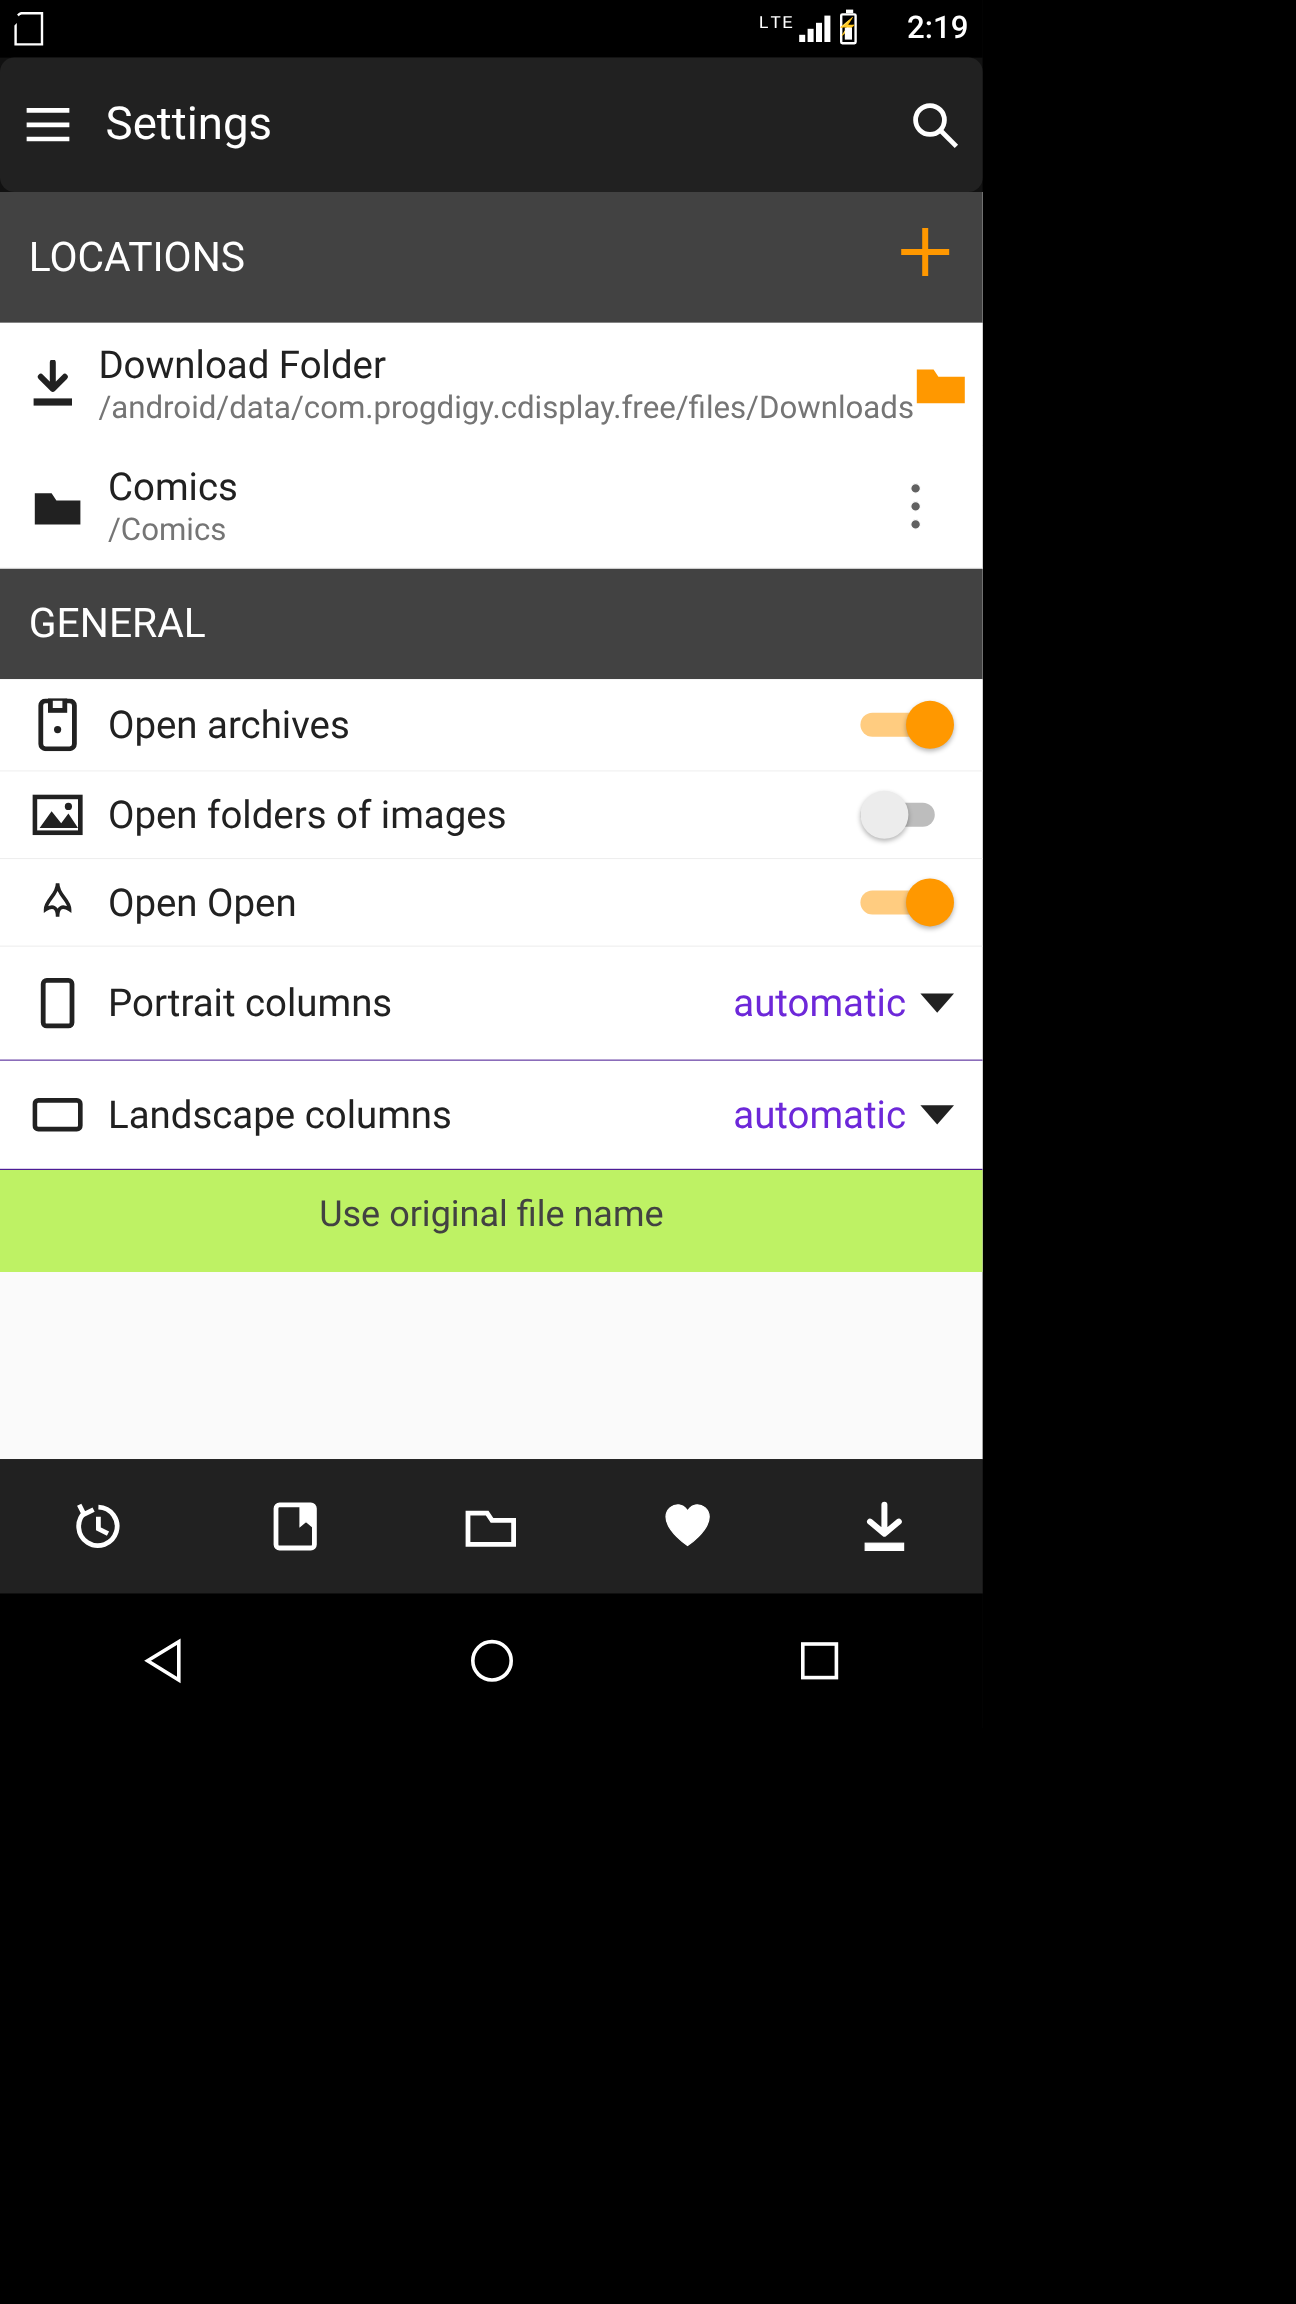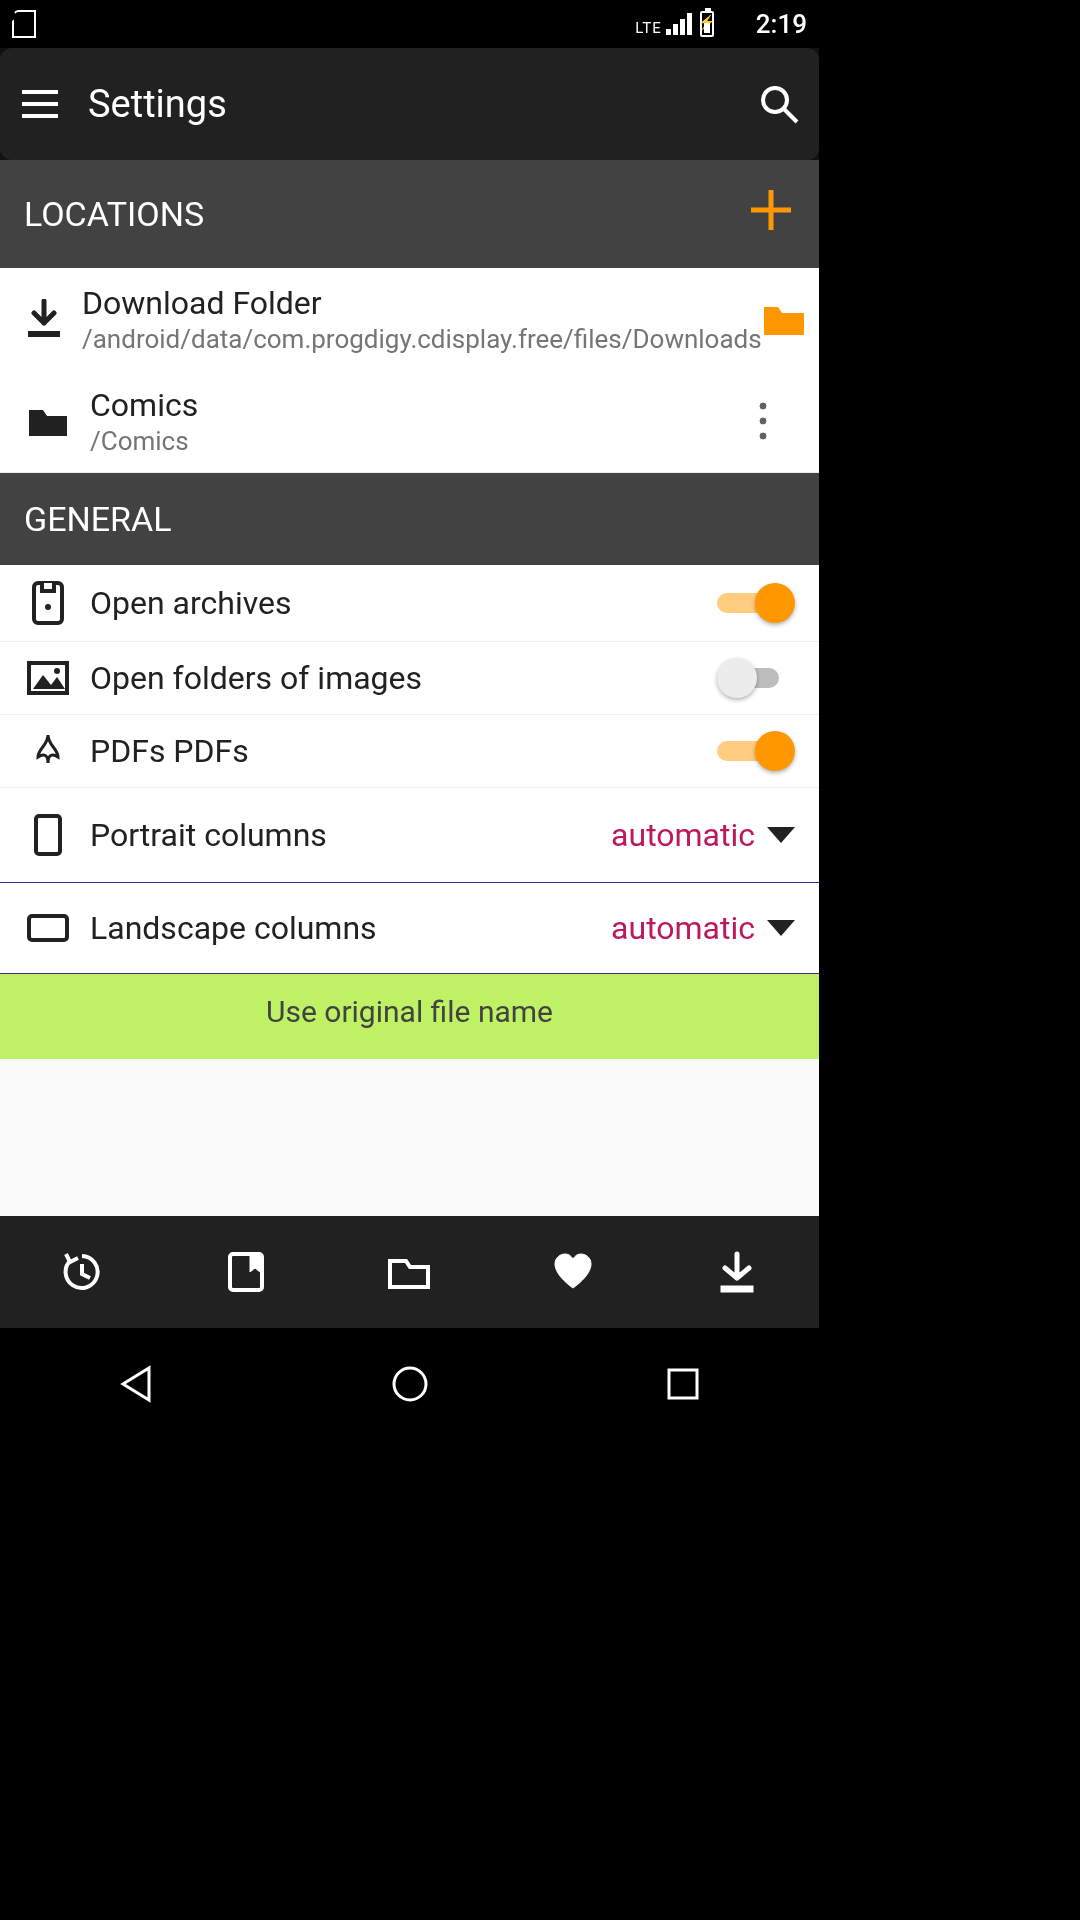--- a/index.html
+++ b/index.html
@@ -49,21 +49,21 @@
   
   .switch { width:78px; height:40px; position:relative; }
   .switch .track { position:absolute; top:10px; left:0; width:62px; height:20px; border-radius:20px; background:#bdbdbd; }
   .switch .thumb { position:absolute; top:0; left:0; width:40px; height:40px; border-radius:50%; background:#ececec; box-shadow:0 2px 4px rgba(0,0,0,.3); transition:.2s; }
   .switch.on .track { background:#ffcc80; }
   .switch.on .thumb { left:38px; background:#ff9800; }
 
   .dropdown-row { display:flex; align-items:center; padding:26px 24px; background:#fff; border-bottom:1px solid #4c1d95; }
   .dropdown-row .icon { width:48px; display:flex; justify-content:center; }
   .dropdown-row .title { font-size:32px; color:#212121; margin-left:18px; flex:1; }
-  .dropdown-row .value { font-size:32px; color:#be185d; margin-right:12px; }
+  .dropdown-row .value { font-size:32px; color:#6d28d9; margin-right:12px; }
   .caret { width:0; height:0; border-left:14px solid transparent; border-right:14px solid transparent; border-top:16px solid #212121; }
 
   .truncated-row { background:#bef264; color:#424242; font-size:30px; text-align:center; padding:20px 0 30px; }
 
   
   .bottomtabs { height:112px; background:#212121; display:flex; }
   .tab { flex:1; display:flex; align-items:center; justify-content:center; }
   .tab svg { fill:#fff; stroke:#fff; }
 
   
@@ -77,21 +77,21 @@
 </head>
 <body>
 
 <div class="screen">
 
   <div class="statusbar">
     <div class="left">
       <div class="sd-icon"></div>
     </div>
     <div class="right">
-      <div style="display:flex;align-items:flex-end;gap:4px;">
+      <div style="display:flex;align-items:flex-start;gap:4px;font-family:Liberation Mono, monospace;">
         <div class="lte">LTE</div>
         <div class="sigbars">
             <span></span>
             <span></span>
             <span></span>
             <span></span>
           </div>
       </div>
       <div class="batt">
           <span class="bolt">⚡</span>
@@ -204,21 +204,21 @@
         </div>
     </div>
 
     <div class="row">
       <div class="icon">
         <svg width="40" height="40" viewBox="0 0 40 40">
             <path d="M20 4c0 10-10 14-10 22 6-4 10-2 10 6 0-8 4-10 10-6 0-8-10-12-10-22z" fill="none" stroke="#212121" stroke-width="3"></path>
           </svg>
       </div>
       <div class="texts">
-          <div class="title">PDFs PDFs</div>
+          <div class="title">Open Open</div>
         </div>
       <div class="switch on">
           <div class="track"></div>
           <div class="thumb"></div>
         </div>
     </div>
 
     <div class="dropdown-row">
       <div class="icon">
         <svg width="32" height="42" viewBox="0 0 32 42">

